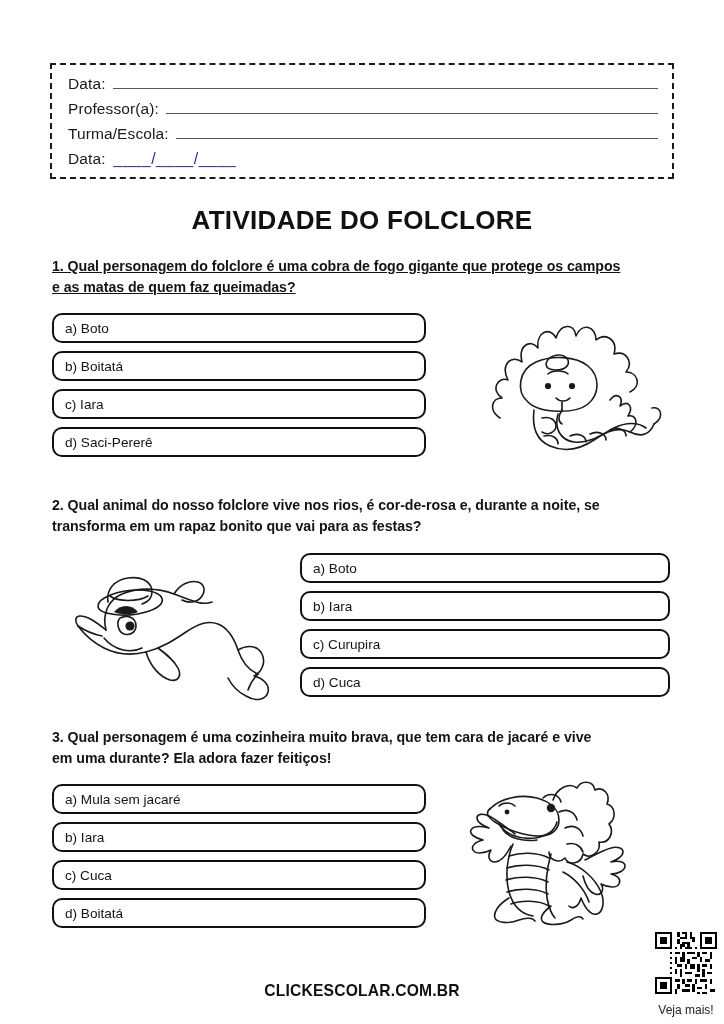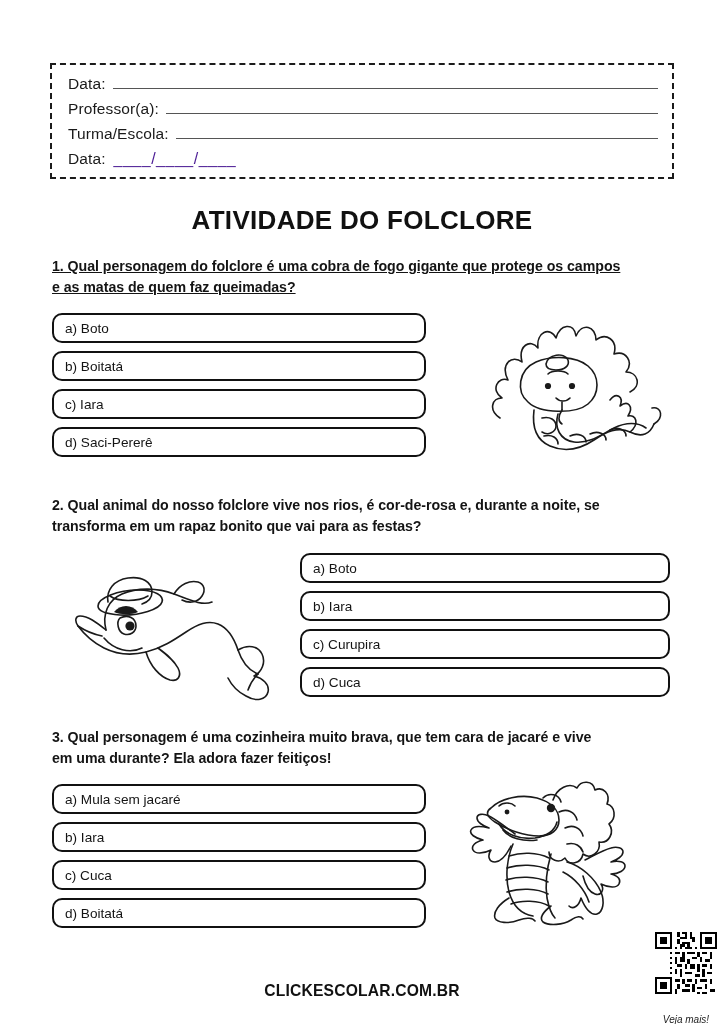--- a/index.html
+++ b/index.html
@@ -138,25 +138,24 @@
     top: 932px;
     width: 62px;
     text-align: center;
   }
   .qr-code {
     width: 62px;
     height: 62px;
     display: block;
   }
   .qr-caption {
-    margin-top: 20px;
-    font-size: 10px;
+    margin-top: 9px;
+    font-size: 12px;
     color: #222;
     white-space: nowrap;
-    font-style: italic;
   }
 </style>
 </head>
 <body>
 
 <div class="page">
 
   <div class="id-box">
     <div class="id-rows">
 

